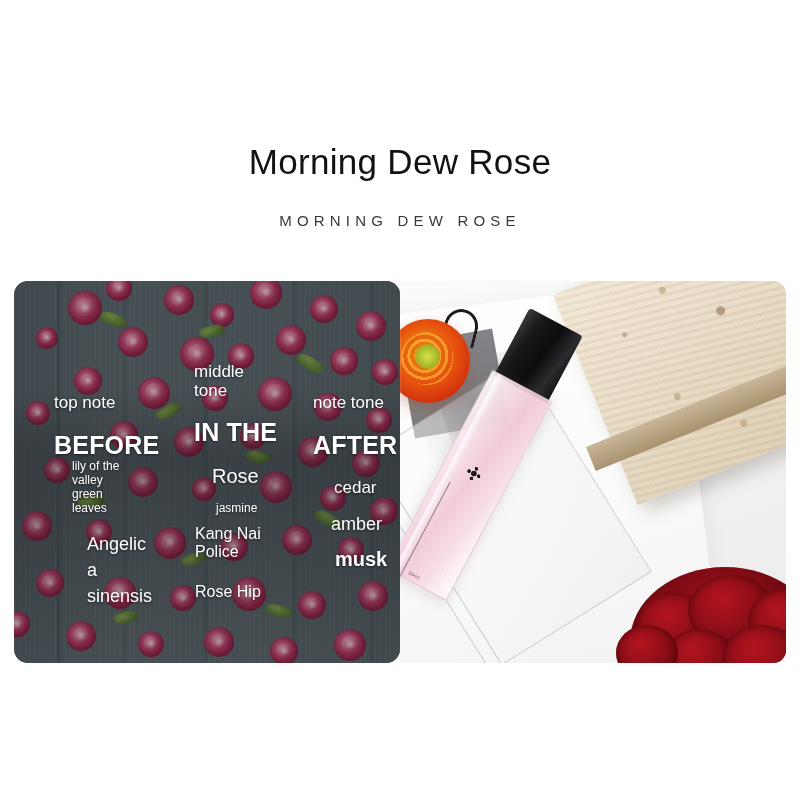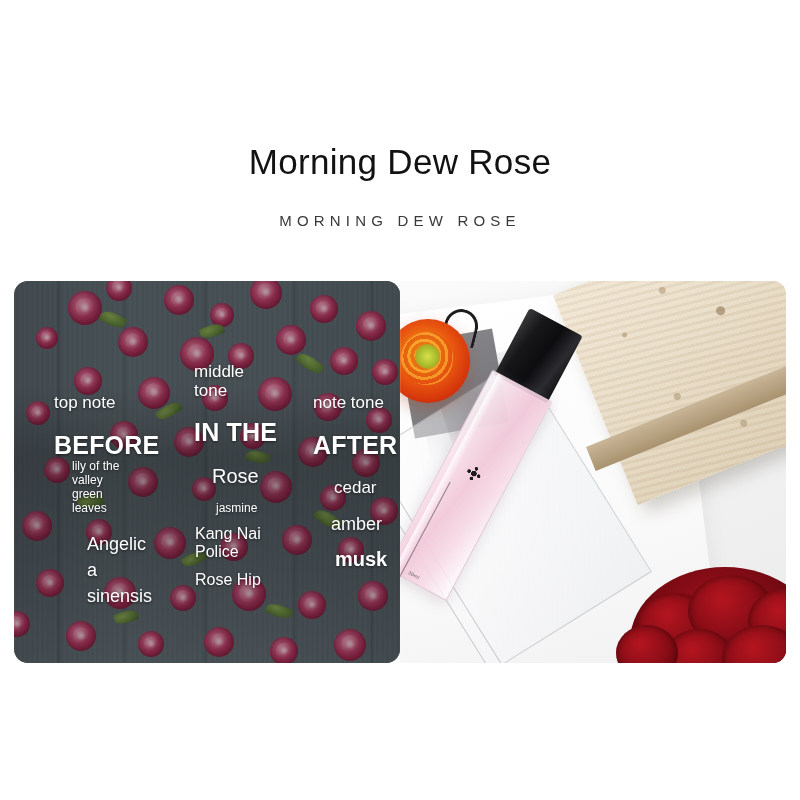--- a/index.html
+++ b/index.html
@@ -108,21 +108,21 @@
   .c1 .col-big { margin-top: 19px; }
   .c1 .n-small { font-size: 12px; line-height: 14px; padding-left: 18px; }
   .c1 .n-mid { margin-top: 16px; font-size: 18px; line-height: 26px; padding-left: 33px; }
 
   
   .c2 { left: 180px; top: 81px; width: 120px; }
   .c2 .col-big { margin-top: 18px; }
   .c2 .n-rose { margin-top: 19px; font-size: 20px; line-height: 22px; padding-left: 18px; }
   .c2 .n-jas { margin-top: 14px; font-size: 12px; line-height: 14px; padding-left: 22px; }
   .c2 .n-kang { margin-top: 10px; font-size: 16px; line-height: 18px; padding-left: 1px; }
-  .c2 .n-hip { margin-top: 10px; font-size: 16px; line-height: 18px; padding-left: 1px; }
+  .c2 .n-hip { margin-top: 22px; font-size: 16px; line-height: 18px; padding-left: 1px; }
 
   
   .c3 { left: 299px; top: 112px; width: 140px; }
   .c3 .col-big { margin-top: 19px; }
   .c3 .n-a { margin-top: 19px; font-size: 17px; line-height: 20px; padding-left: 21px; }
   .c3 .n-b { margin-top: 16px; font-size: 18px; line-height: 20px; padding-left: 18px; }
   .c3 .n-c { margin-top: 14px; font-size: 20px; line-height: 23px; padding-left: 22px; font-weight: bold; }
 
   
   .right-panel {

